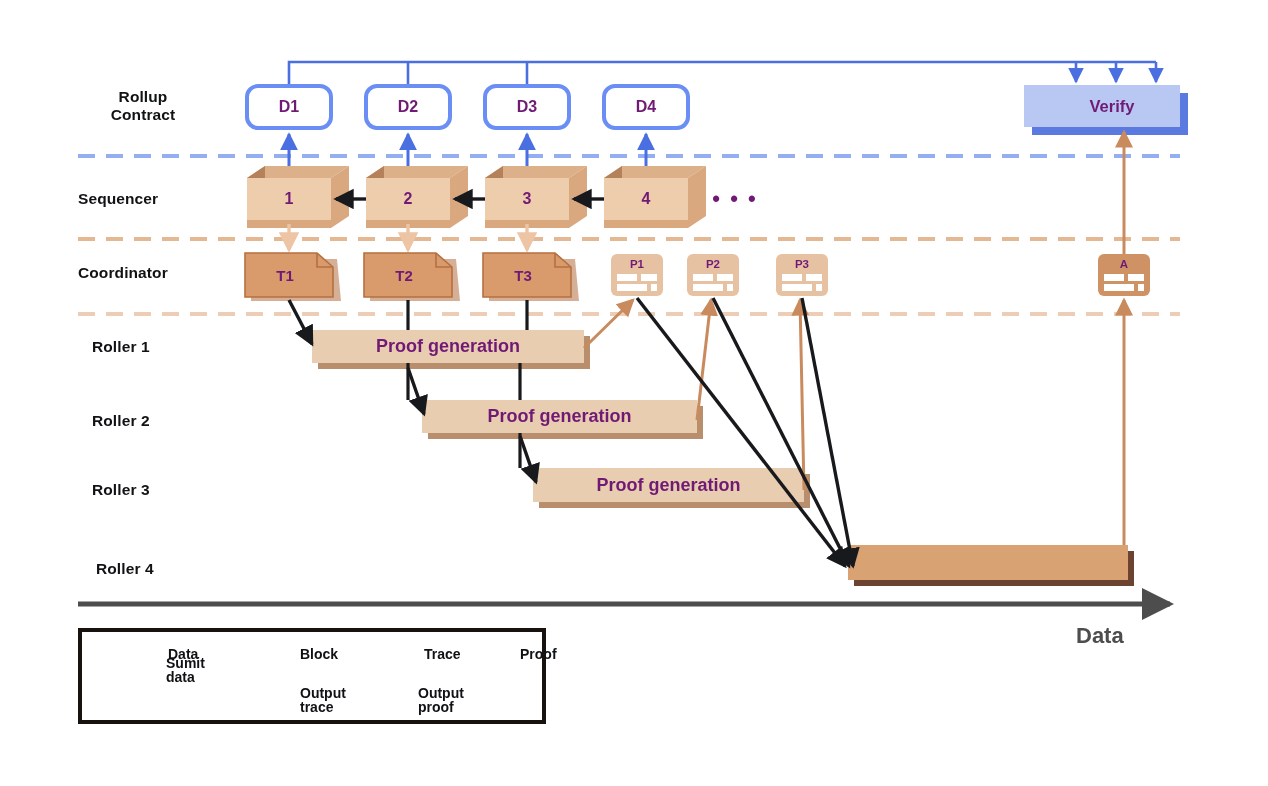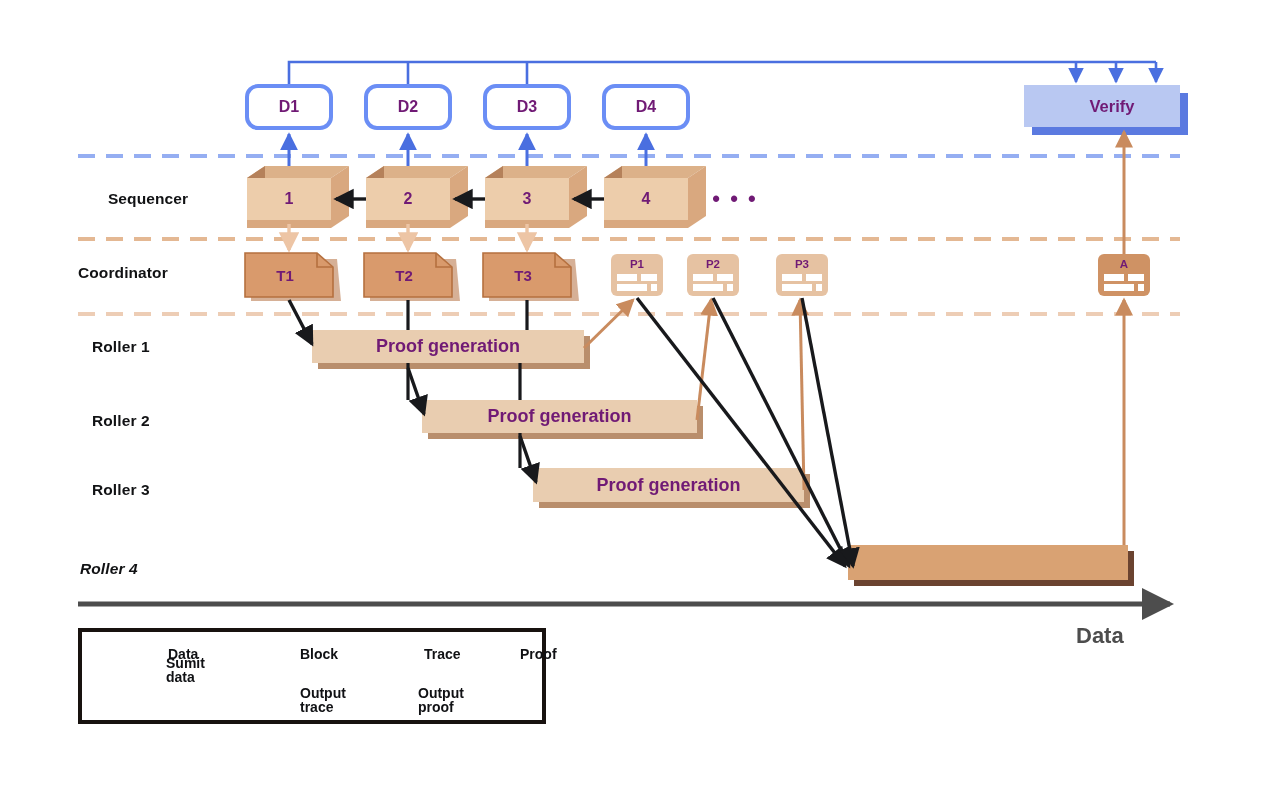--- a/index.html
+++ b/index.html
@@ -265,26 +265,28 @@
         <rect x="473" y="657" width="24" height="5" fill="#fff"></rect>
         <rect x="501" y="657" width="4" height="5" fill="#fff"></rect>
       </g>
 
       <line x1="100" y1="700" x2="150" y2="700" stroke="#4a6fe0" stroke-width="4" marker-end="url(#ah-blue)"></line>
       <line x1="238" y1="700" x2="288" y2="700" stroke="#edc5a5" stroke-width="4" marker-end="url(#ah-tanlight)"></line>
       <line x1="358" y1="700" x2="408" y2="700" stroke="#c98b5e" stroke-width="4" marker-end="url(#ah-tandark)"></line>
     </g>
   </svg>
 
-  <div class="lane-label" style="left:78px;top:190px;width:140px;text-align:center;">Sequencer</div>
+  <div class="lane-label" style="left:78px;top:88px;width:130px;text-align:center;">Rollup
+Contract</div>
+  <div class="lane-label" style="left:78px;top:190px;width:140px;">Sequencer</div>
   <div class="lane-label" style="left:78px;top:264px;width:150px;">Coordinator</div>
   <div class="lane-label" style="left:92px;top:338px;width:120px;">Roller 1</div>
   <div class="lane-label" style="left:92px;top:412px;width:120px;">Roller 2</div>
   <div class="lane-label" style="left:92px;top:481px;width:120px;">Roller 3</div>
-  <div class="lane-label" style="left:80px;top:560px;width:120px;font-style:italic;">Roller 4</div>
+  <div class="lane-label" style="left:96px;top:560px;width:120px;">Roller 4</div>
 
   <div class="node-text dbox-text" style="left:247px;top:86px;width:84px;height:42px;">D1</div>
   <div class="node-text dbox-text" style="left:366px;top:86px;width:84px;height:42px;">D2</div>
   <div class="node-text dbox-text" style="left:485px;top:86px;width:84px;height:42px;">D3</div>
   <div class="node-text dbox-text" style="left:604px;top:86px;width:84px;height:42px;">D4</div>
 
   <div class="node-text verify-text" style="left:1024px;top:85px;width:156px;height:42px;">Verify</div>
 
   <div class="node-text seq-text" style="left:247px;top:178px;width:84px;height:42px;">1</div>
   <div class="node-text seq-text" style="left:366px;top:178px;width:84px;height:42px;">2</div>

